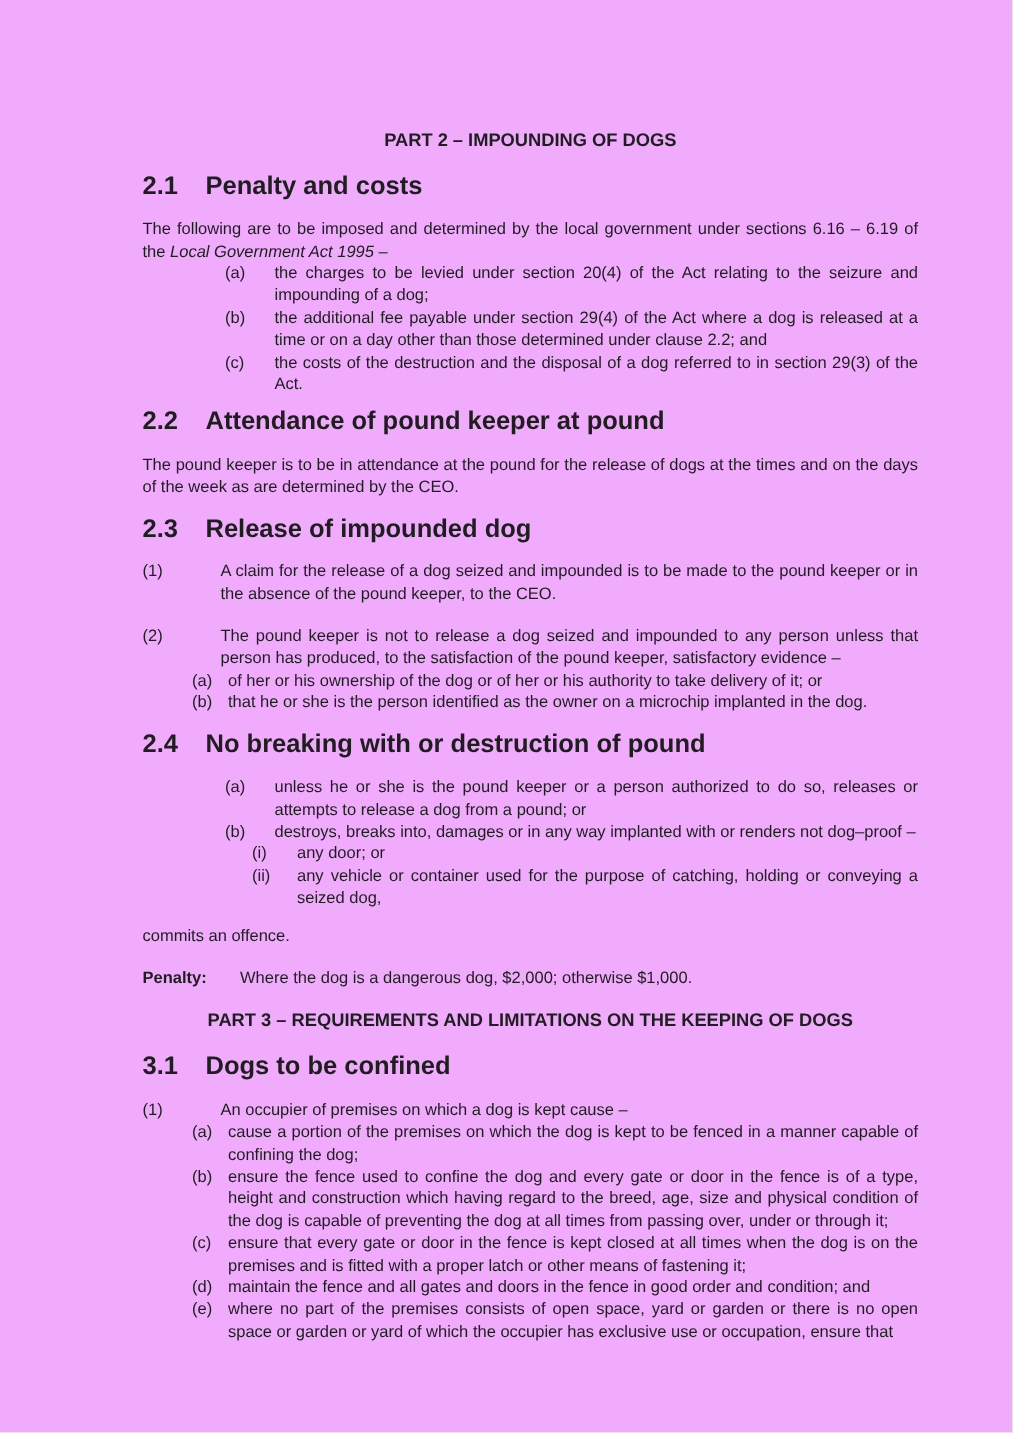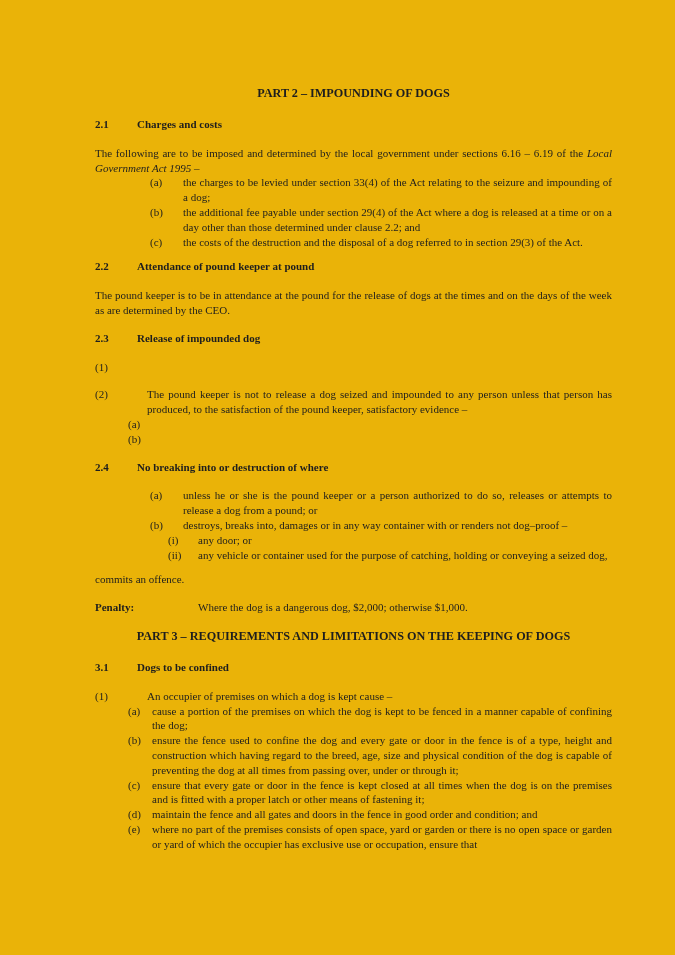--- a/index.html
+++ b/index.html
@@ -4,44 +4,44 @@
 <style>
   html, body {
     margin: 0;
     padding: 0;
     background: #ffffff;
   }
   .page {
     position: relative;
     width: 675px;
     height: 955px;
-    background: #eab308;
+    background: #f0abfc;
     overflow: hidden;
-    font-family: Liberation Serif, serif;
+    font-family: Liberation Sans, sans-serif;
     color: #1e1e1e;
     font-size: 11px;
     line-height: 14.8px;
   }
   .content {
     position: absolute;
     top: 86px;
     left: 95px;
     width: 517px;
   }
   .part-heading {
     margin: 0 0 16px 0;
     text-align: center;
     font-weight: bold;
     font-size: 12.2px;
     line-height: 15px;
   }
   .sec-heading {
     display: flex;
     font-weight: bold;
-    font-size: 11px;
+    font-size: 17px;
     margin: 0 0 14px 0;
     align-items: flex-end;
   }
   .sec-num { flex: none; width: 42px; }
   .sec-title { flex: 1; }
 
   .para {
     margin: 0 0 13px 0;
     text-align: justify;
   }
@@ -68,43 +68,42 @@
   .li.nested .li-label  { width: 24px; }
   
   .li.roman  .li-spacer { flex: none; width: 73px; }
   .li.roman  .li-label  { width: 30px; }
 
   .act-name { font-style: italic; }
 
   .penalty {
     display: flex;
     margin: 0 0 14px 0;
-    gap: 38px;
   }
   .penalty-label { flex: none; width: 65px; font-weight: bold; }
   .penalty-text { flex: 1; }
 </style>
 </head>
 <body>
 
 <div class="page">
   <div class="content">
 
     <div class="part-heading">PART 2 – IMPOUNDING OF DOGS</div>
 
     <div class="sec-heading">
       <span class="sec-num">2.1</span>
-      <span class="sec-title">Charges and costs</span>
+      <span class="sec-title">Penalty and costs</span>
     </div>
     <p class="para tight"><span>The following are to be imposed and determined by the local government under sections 6.16 – 6.19 of the </span><span class="act-name">Local Government Act 1995</span><span> –</span></p>
     <div class="list">
       <div class="li deep">
         <span class="li-spacer"></span>
         <span class="li-label">(a)</span>
-        <span class="li-text">the charges to be levied under section 33(4) of the Act relating to the seizure and impounding of a dog;</span>
+        <span class="li-text">the charges to be levied under section 20(4) of the Act relating to the seizure and impounding of a dog;</span>
       </div>
       <div class="li deep">
         <span class="li-spacer"></span>
         <span class="li-label">(b)</span>
         <span class="li-text">the additional fee payable under section 29(4) of the Act where a dog is released at a time or on a day other than those determined under clause 2.2; and</span>
       </div>
       <div class="li deep">
         <span class="li-spacer"></span>
         <span class="li-label">(c)</span>
         <span class="li-text">the costs of the destruction and the disposal of a dog referred to in section 29(3) of the Act.</span>
@@ -116,50 +115,53 @@
       <span class="sec-title">Attendance of pound keeper at pound</span>
     </div>
     <p class="para">The pound keeper is to be in attendance at the pound for the release of dogs at the times and on the days of the week as are determined by the CEO.</p>
 
     <div class="sec-heading">
       <span class="sec-num">2.3</span>
       <span class="sec-title">Release of impounded dog</span>
     </div>
     <div class="clause">
       <span class="clause-label">(1)</span>
+      <span class="clause-body">A claim for the release of a dog seized and impounded is to be made to the pound keeper or in the absence of the pound keeper, to the CEO.</span>
     </div>
     <div class="clause tight">
       <span class="clause-label">(2)</span>
       <span class="clause-body">The pound keeper is not to release a dog seized and impounded to any person unless that person has produced, to the satisfaction of the pound keeper, satisfactory evidence –</span>
     </div>
     <div class="list" style="margin-bottom:13px;">
       <div class="li nested">
         <span class="li-spacer"></span>
         <span class="li-label">(a)</span>
-      </div>
-      <div class="li nested">
-        <span class="li-spacer"></span>
-        <span class="li-label">(b)</span>
+        <span class="li-text">of her or his ownership of the dog or of her or his authority to take delivery of it; or</span>
+      </div>
+      <div class="li nested">
+        <span class="li-spacer"></span>
+        <span class="li-label">(b)</span>
+        <span class="li-text">that he or she is the person identified as the owner on a microchip implanted in the dog.</span>
       </div>
     </div>
 
     <div class="sec-heading">
       <span class="sec-num">2.4</span>
-      <span class="sec-title">No breaking into or destruction of where</span>
+      <span class="sec-title">No breaking with or destruction of pound</span>
     </div>
     <div class="list">
       <div class="li deep">
         <span class="li-spacer"></span>
         <span class="li-label">(a)</span>
         <span class="li-text">unless he or she is the pound keeper or a person authorized to do so, releases or attempts to release a dog from a pound; or</span>
       </div>
       <div class="li deep">
         <span class="li-spacer"></span>
         <span class="li-label">(b)</span>
-        <span class="li-text">destroys, breaks into, damages or in any way container with or renders not dog–proof –</span>
+        <span class="li-text">destroys, breaks into, damages or in any way implanted with or renders not dog–proof –</span>
       </div>
       <div class="li roman">
         <span class="li-spacer"></span>
         <span class="li-label">(i)</span>
         <span class="li-text">any door; or</span>
       </div>
       <div class="li roman">
         <span class="li-spacer"></span>
         <span class="li-label">(ii)</span>
         <span class="li-text">any vehicle or container used for the purpose of catching, holding or conveying a seized dog,</span>

